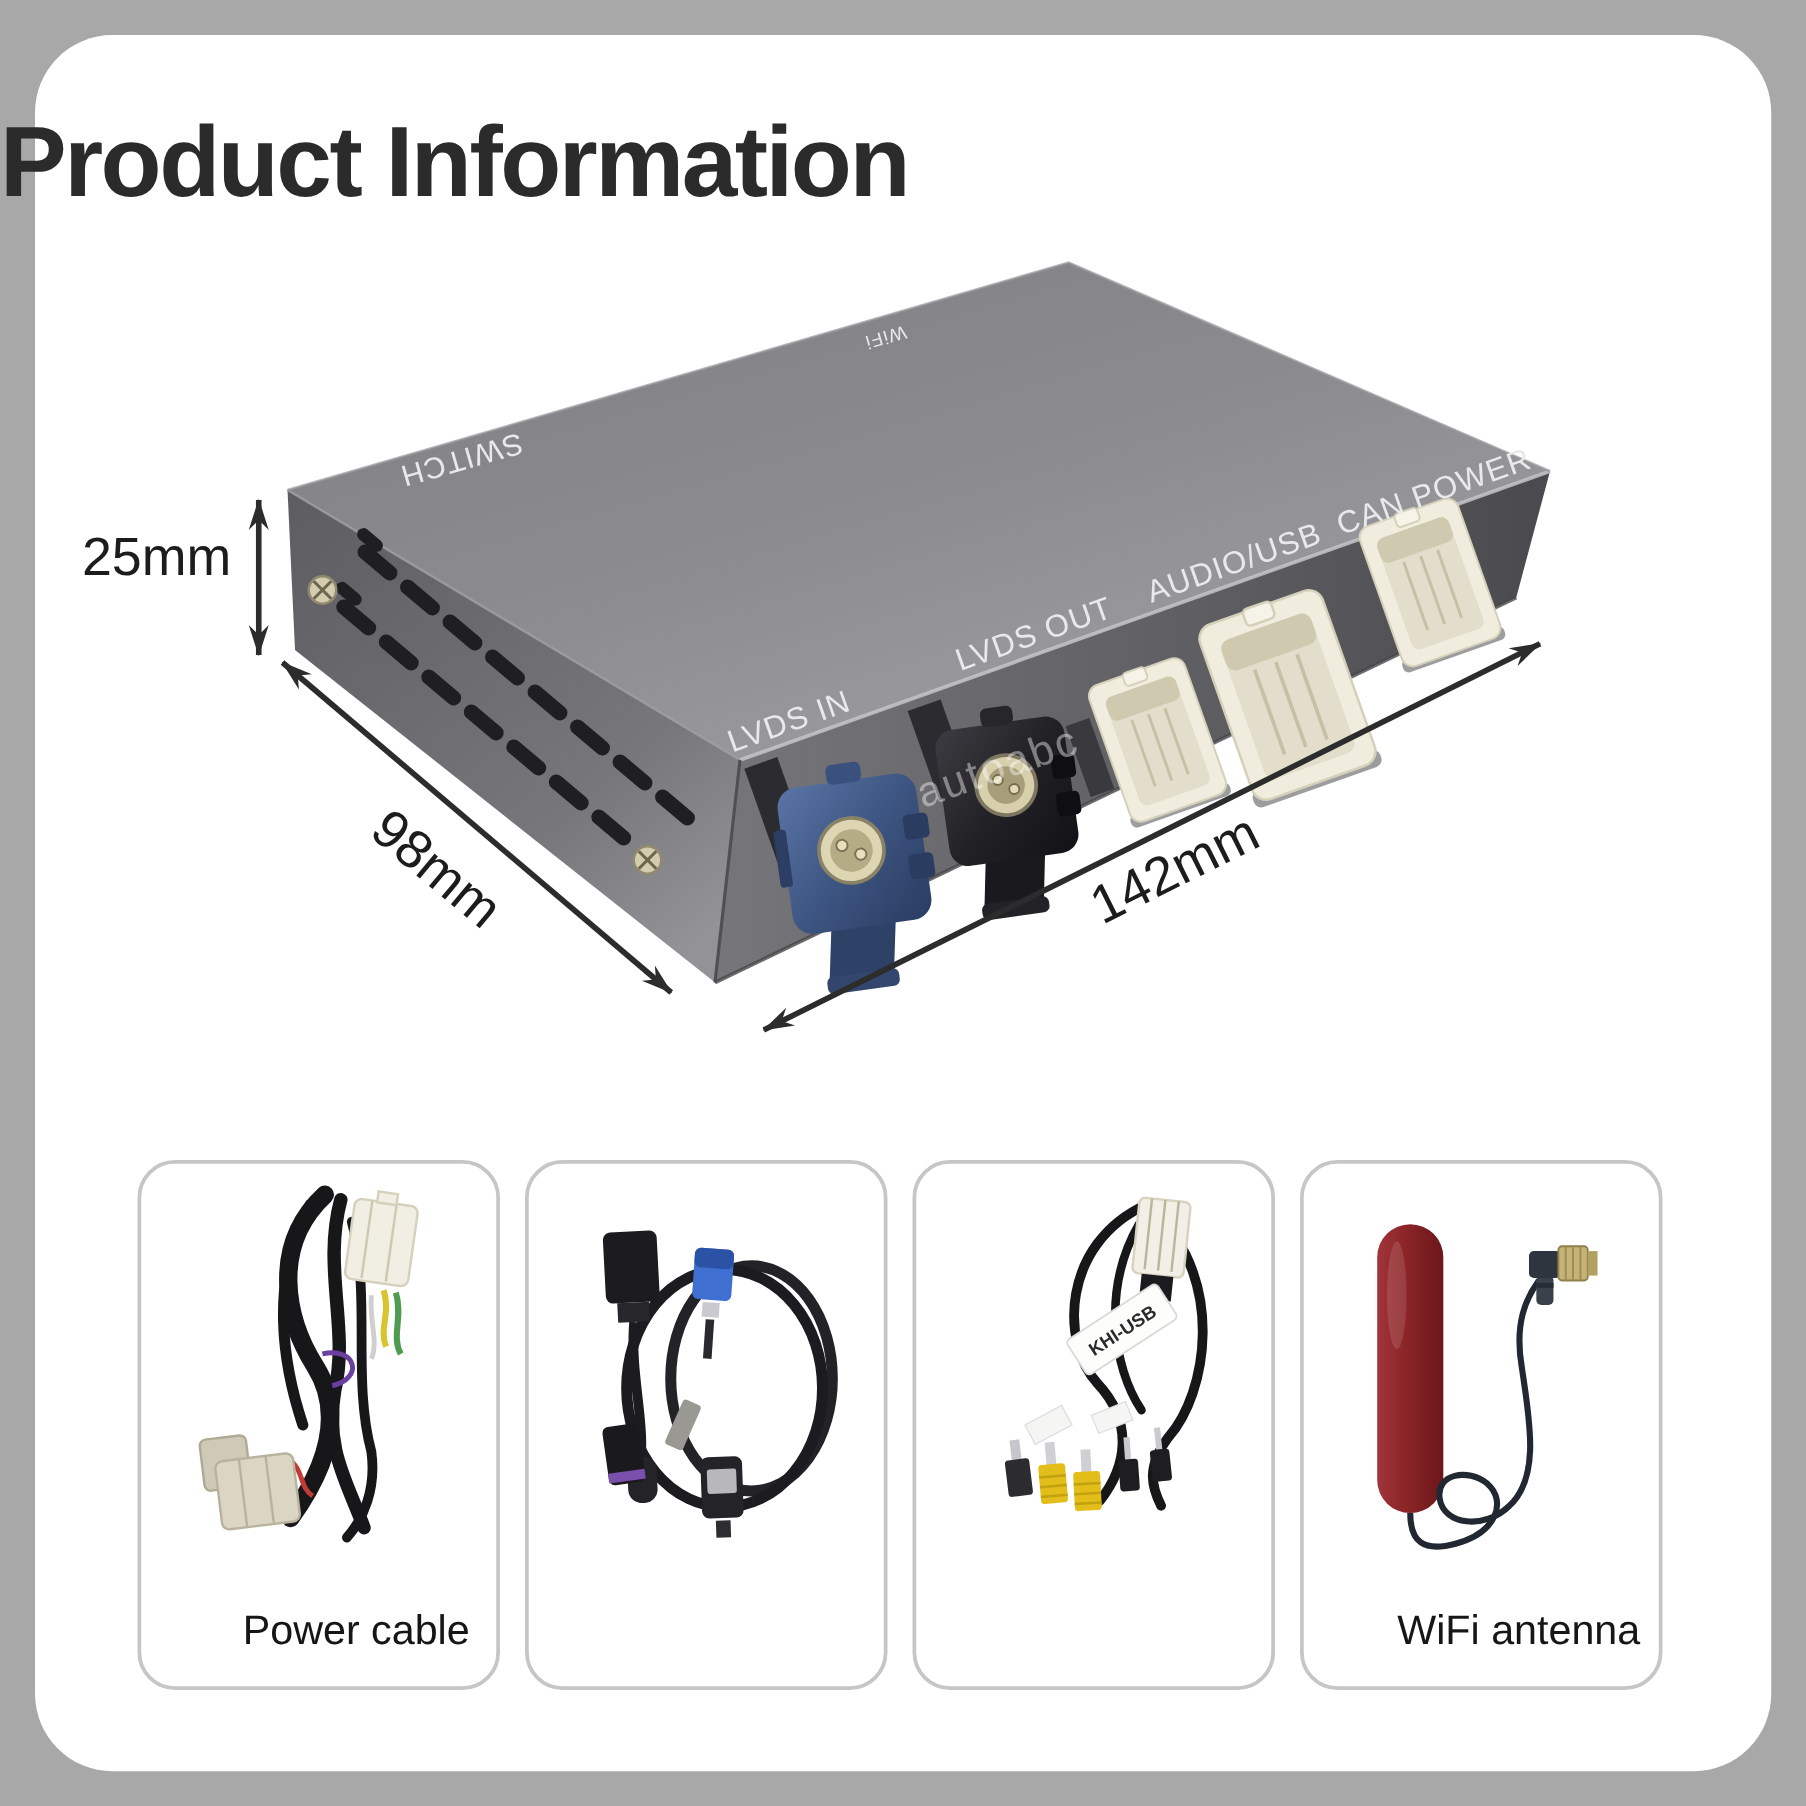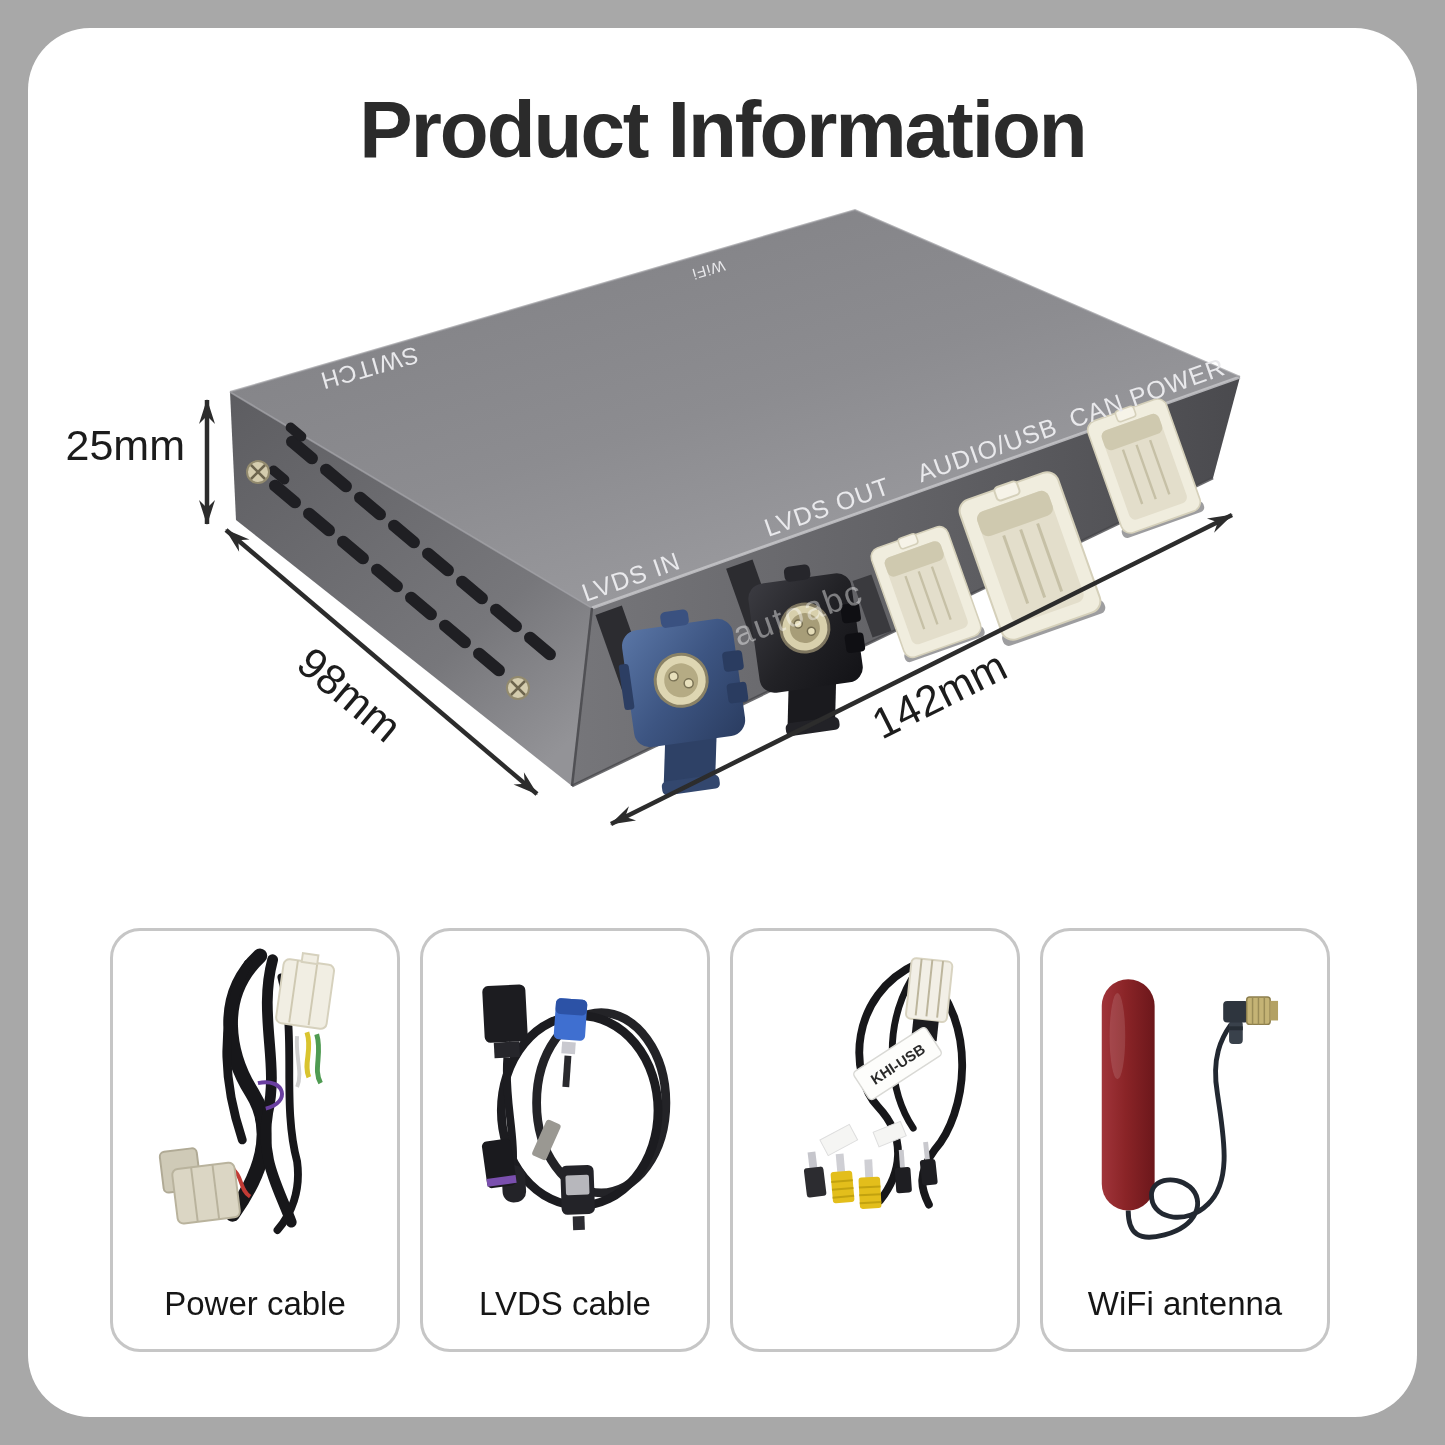--- a/index.html
+++ b/index.html
@@ -8,34 +8,34 @@
     background:#a8a8a8;
     font-family:"Liberation Sans", sans-serif;
     overflow:hidden;
   }
   .panel{
     position:absolute;left:28px;top:28px;width:1389px;height:1389px;
     background:#ffffff;border-radius:62px;
   }
   .page-title{
     position:absolute;left:0;top:84px;width:1445px;margin:0;
-    text-align:center;font-size:80px;font-weight:bold;letter-spacing:-2px;
+    font-size:80px;font-weight:bold;letter-spacing:-2px;
     color:#2b2b2b;
   }
   .device-svg{position:absolute;left:0;top:0;}
   .cards{position:absolute;left:0;top:0;}
   .card{
     position:absolute;top:928px;width:290px;height:424px;
     background:#ffffff;border:3px solid #c6c6c6;border-radius:30px;
     box-sizing:border-box;
   }
   .card-art{position:absolute;left:0;top:6px;width:284px;height:306px;}
   .card-label{
     position:absolute;left:0;bottom:26px;width:100%;
-    text-align:center;font-size:33px;color:#161616;
+    text-align:center;font-size:33px;color:#161616;padding-left:30px;
   }
   svg text{font-family:"Liberation Sans", sans-serif;}
 </style>
 </head>
 <body>
 
 <div class="panel"></div>
 
 <h1 class="page-title">Product Information</h1>
 
@@ -247,21 +247,20 @@
       </g>
       <g transform="translate(158,260) rotate(-2)">
         <rect x="-17" y="-28" width="34" height="50" rx="6" fill="#232328"></rect>
         <rect x="-12" y="-18" width="24" height="20" rx="2" fill="#b7b7bc"></rect>
         <rect x="-6" y="24" width="12" height="14" fill="#2c2c31"></rect>
       </g>
       <g transform="translate(126,206) rotate(24)">
         <rect x="-8" y="-20" width="16" height="40" rx="3" fill="#9a9892"></rect>
       </g>
     </svg>
-    <div class="card-label">LVDS cable</div>
   </div>
 
   <div class="card" style="left:730px">
     <svg class="card-art" viewBox="0 0 290 310">
       <g fill="none" stroke="#17171a" stroke-linecap="round">
         <path d="M188,26 C118,58 118,140 148,172 C178,204 172,240 150,268" stroke-width="8"></path>
         <path d="M196,34 C252,88 238,180 206,216 C188,240 192,256 200,272" stroke-width="8"></path>
         <path d="M182,42 C152,94 160,158 184,194" stroke-width="7"></path>
       </g>
       <g transform="translate(200,56) rotate(6)">

